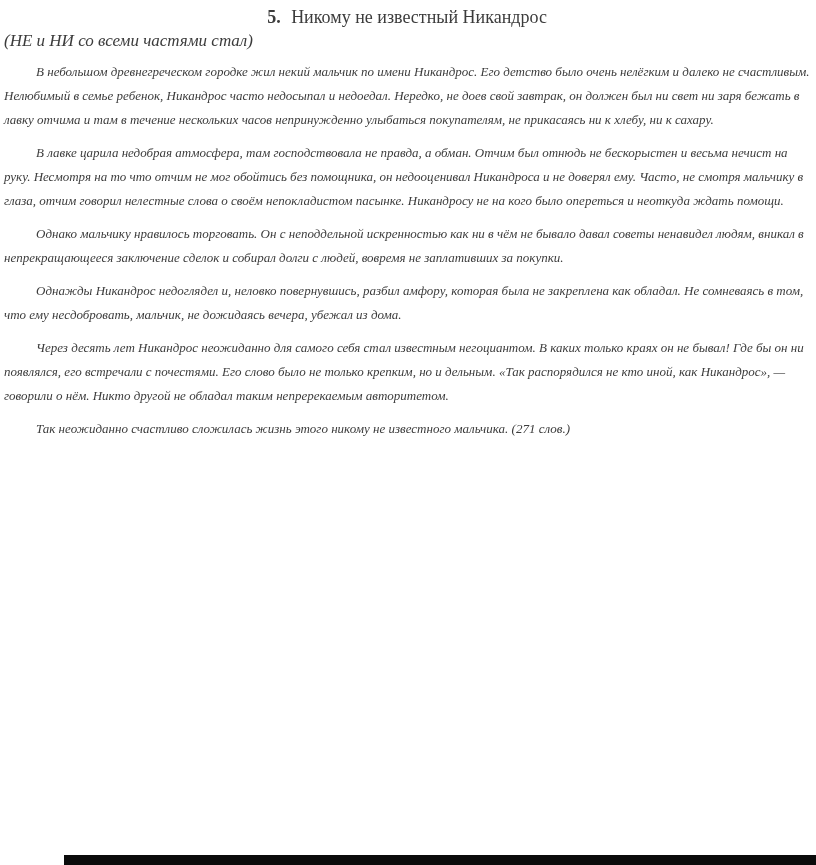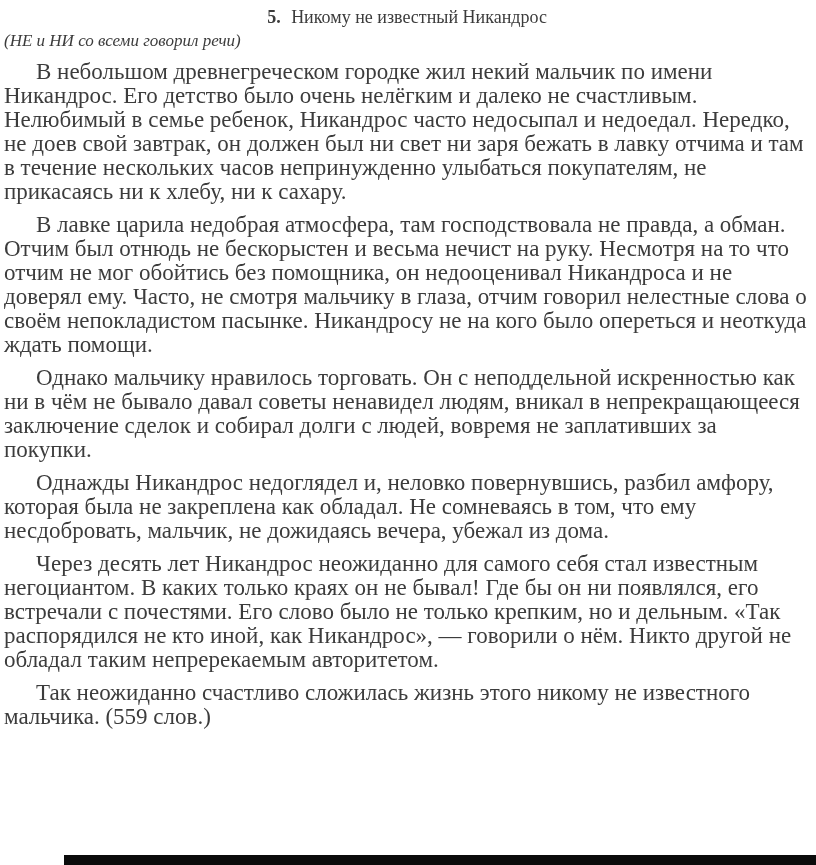--- a/index.html
+++ b/index.html
@@ -37,21 +37,22 @@
     text-align: right;
   }
   .doc-subtitle {
     font-style: italic;
     font-size: 17px;
     line-height: 22px;
     margin: 0 0 8px 0;
     text-align: left;
   }
   .para {
-    font-size: 23px;
+    font-style: italic;
+    font-size: 13px;
     line-height: 24px;
     text-indent: 32px;
     text-align: left;
     margin: 0 0 9px 0;
   }
   .bottom-bar {
     position: absolute;
     left: 64px;
     right: 0;
     bottom: 0;
@@ -61,23 +62,23 @@
 </style>
 </head>
 <body>
 
 <div class="page">
   <h1 class="doc-title">
     <span class="title-number">5.</span>
     <span class="title-text">Никому не известный Никандрос</span>
   </h1>
 
-  <div class="doc-subtitle">(НЕ и НИ со всеми говорил речи)</div>
+  <div class="doc-subtitle">(НЕ и НИ со всеми частями стал)</div>
 
   <p class="para">В небольшом древнегреческом городке жил некий мальчик по имени Никандрос. Его детство было очень нелёгким и далеко не счастливым. Нелюбимый в семье ребенок, Никандрос часто недосыпал и недоедал. Нередко, не доев свой завтрак, он должен был ни свет ни заря бежать в лавку отчима и там в течение нескольких часов непринужденно улыбаться покупателям, не прикасаясь ни к хлебу, ни к сахару.</p>
   <p class="para">В лавке царила недобрая атмосфера, там господствовала не правда, а обман. Отчим был отнюдь не бескорыстен и весьма нечист на руку. Несмотря на то что отчим не мог обойтись без помощника, он недооценивал Никандроса и не доверял ему. Часто, не смотря мальчику в глаза, отчим говорил нелестные слова о своём непокладистом пасынке. Никандросу не на кого было опереться и неоткуда ждать помощи.</p>
   <p class="para">Однако мальчику нравилось торговать. Он с неподдельной искренностью как ни в чём не бывало давал советы ненавидел людям, вникал в непрекращающееся заключение сделок и собирал долги с людей, вовремя не заплативших за покупки.</p>
   <p class="para">Однажды Никандрос недоглядел и, неловко повернувшись, разбил амфору, которая была не закреплена как обладал. Не сомневаясь в том, что ему несдобровать, мальчик, не дожидаясь вечера, убежал из дома.</p>
   <p class="para">Через десять лет Никандрос неожиданно для самого себя стал известным негоциантом. В каких только краях он не бывал! Где бы он ни появлялся, его встречали с почестями. Его слово было не только крепким, но и дельным. «Так распорядился не кто иной, как Никандрос», — говорили о нём. Никто другой не обладал таким непререкаемым авторитетом.</p>
-  <p class="para">Так неожиданно счастливо сложилась жизнь этого никому не известного мальчика. (559 слов.)</p>
+  <p class="para">Так неожиданно счастливо сложилась жизнь этого никому не известного мальчика. (271 слов.)</p>
 </div>
 
 <div class="bottom-bar"></div>
 
 </body></html>

